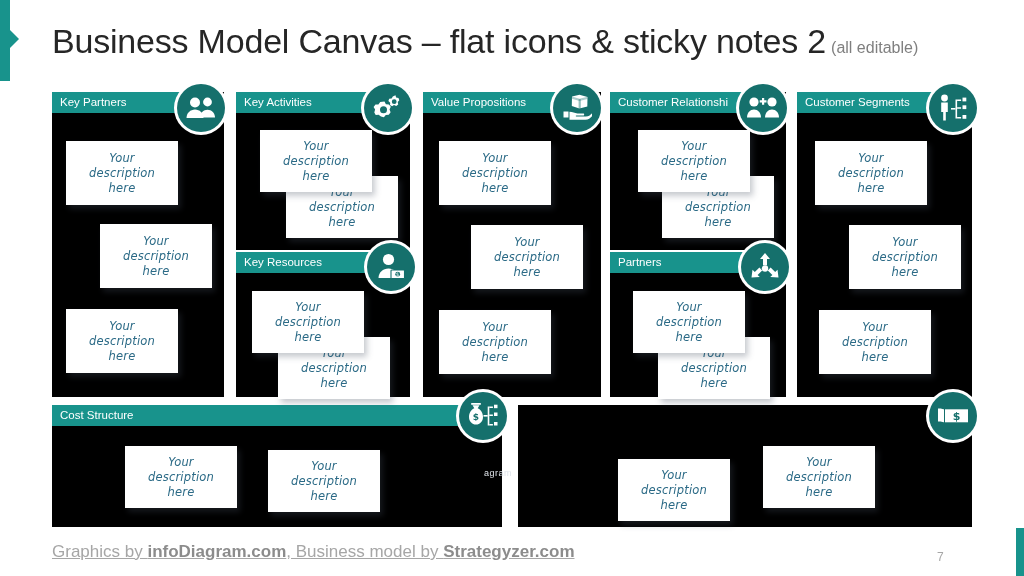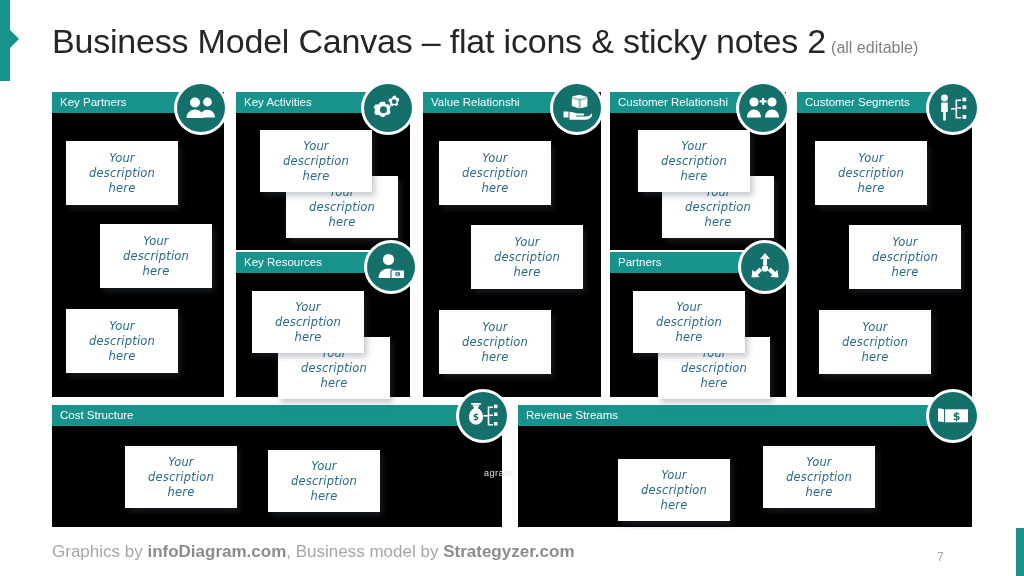--- a/index.html
+++ b/index.html
@@ -91,21 +91,21 @@
     position: absolute; left: 484px; top: 468px;
     font-size: 9px; color: #dfe4ea;
     font-family: "Liberation Sans", sans-serif;
     letter-spacing: 0.5px;
     z-index: 1;
   }
 
   
   .footer {
     position: absolute; left: 52px; top: 542px;
-    font-size: 17px; color: #a6a6a6; white-space: nowrap;
+    font-size: 17px; color: #a6a6a6; white-space: nowrap; text-decoration: underline;
   }
   .footer b { color: #8c8c8c; font-weight: bold; }
   .page-num {
     position: absolute; left: 937px; top: 550px;
     font-size: 12px; color: #a6a6a6;
   }
 </style>
 </head>
 <body>
 
@@ -189,21 +189,21 @@
     <svg width="30" height="28" viewBox="0 0 30 28" fill="#fff">
       <circle cx="12.5" cy="6.5" r="5.6"></circle>
       <path d="M2.5 25c0-5.6 4.5-9.6 10-9.6s10 4 10 9.6z"></path>
       <rect x="15" y="17" width="13.5" height="8.5" rx="0.8" fill="#fff" stroke="#15706c" stroke-width="1.1"></rect>
       <circle cx="21.7" cy="21.2" r="2.4" fill="#15706c"></circle>
       <text x="21.7" y="22.9" font-size="5" fill="#fff" text-anchor="middle" font-family="DejaVu Sans, sans-serif">$</text>
     </svg>
   </div>
 
   <div class="block" style="left:423px; top:92px; width:178px; height:305px;">
-    <div class="block-head" style="width:154px;">Value Relationshi</div>
+    <div class="block-head" style="width:154px;">Value Propositions</div>
     <div class="block-body">
       <div class="note" style="left:16px; top:28px;  width:112px; height:64px;">
         <span>Your</span>
         <span>description</span>
         <span>here</span>
       </div>
       <div class="note" style="left:48px; top:112px; width:112px; height:64px;">
         <span>Your</span>
         <span>description</span>
         <span>here</span>
@@ -330,21 +330,20 @@
       <path d="M15.5 13h4.2v1.6h-4.2z"></path>
       <path d="M19.7 4.5h1.6v19h-1.6z"></path>
       <path d="M21.3 4.5h3.6v1.6h-3.6zM21.3 12.4h3.6v1.6h-3.6zM21.3 21.9h3.6v1.6h-3.6z"></path>
       <rect x="26" y="2.7" width="3.5" height="3.5"></rect>
       <rect x="26" y="10.5" width="3.5" height="3.5"></rect>
       <rect x="26" y="20" width="3.5" height="3.5"></rect>
     </svg>
   </div>
 
   <div class="block" style="left:518px; top:405px; width:454px; height:122px;">
-    <div class="block-head" style="width:430px;">Revenue Streams</div>
     <div class="block-body">
       <div class="note" style="left:100px; top:33px; width:112px; height:62px;">
         <span>Your</span>
         <span>description</span>
         <span>here</span>
       </div>
       <div class="note" style="left:245px; top:20px; width:112px; height:62px;">
         <span>Your</span>
         <span>description</span>
         <span>here</span>

